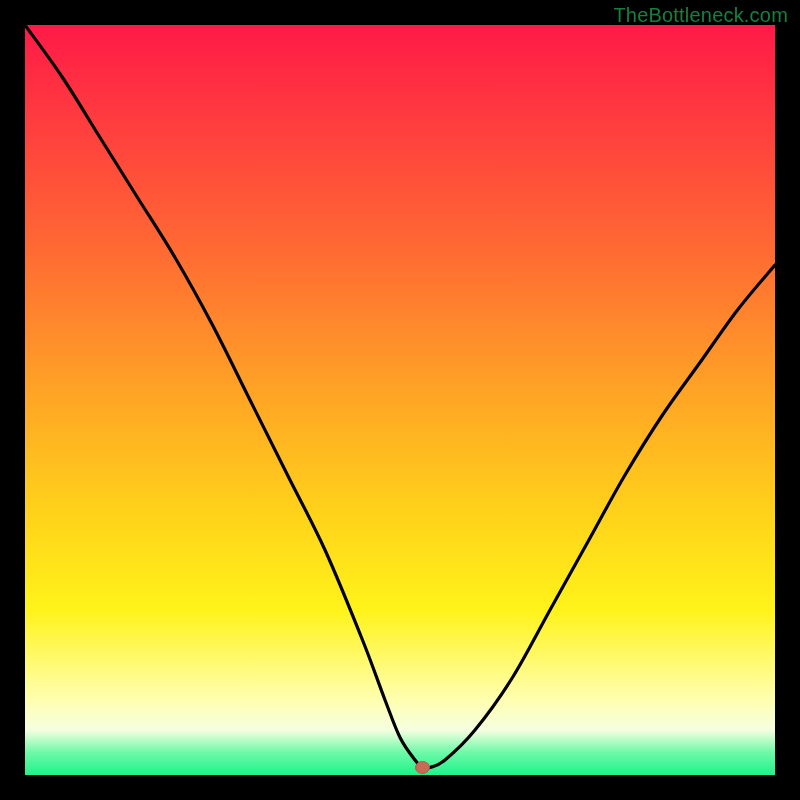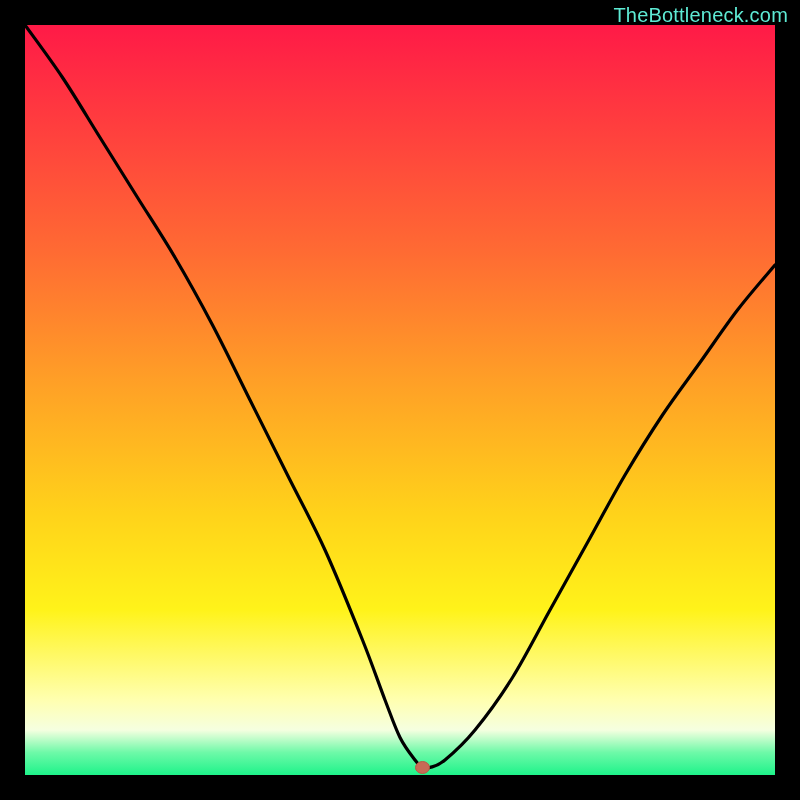--- a/index.html
+++ b/index.html
@@ -35,21 +35,21 @@
       #fff31a 78%,
       #ffffb0 90%,
       #f5ffe0 94%,
       #6ef9a8 97%,
       #1ef38a 100%);
   }
   .watermark {
     position: absolute;
     top: 4px;
     right: 12px;
-    color: #5eead4;
+    color: #15803d;
     font-size: 20px;
     font-weight: 500;
     letter-spacing: 0.2px;
     user-select: none;
   }
   svg.curve {
     position: absolute;
     left: 0;
     top: 0;
     width: 750px;

